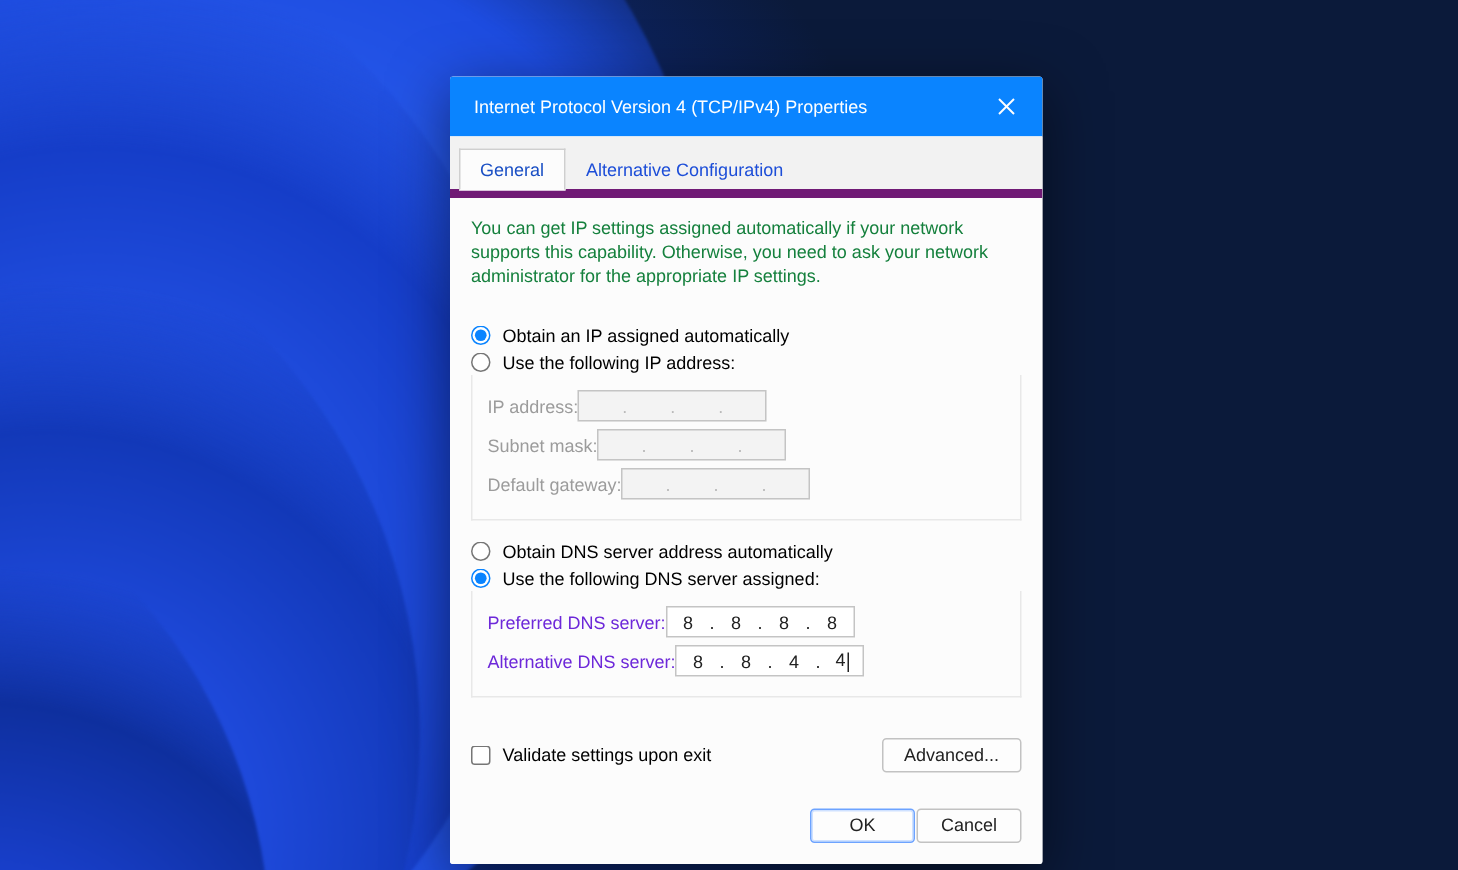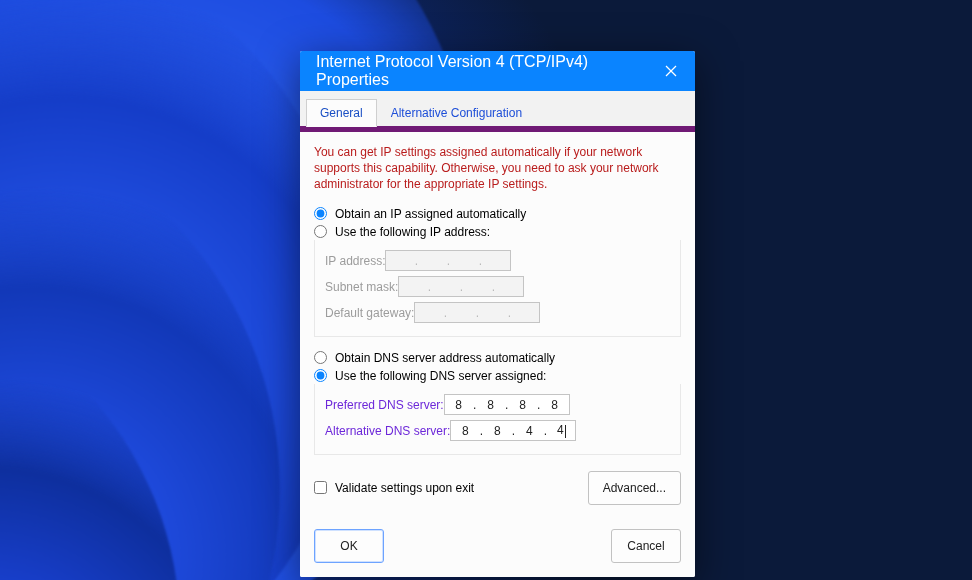--- a/index.html
+++ b/index.html
@@ -7,47 +7,47 @@
     body { background: #0b1a3a; position: relative; }
     .wallpaper { position:absolute; inset:0; background: radial-gradient(circle at 5% 60%, #1a4fff 0%, #103ccc 10%, #0b1a3a 60%); overflow:hidden; }
     .swoosh { position:absolute; border-radius:50%; filter: blur(1px); }
     .s1 { width:900px; height:900px; left:-420px; top:-220px; background: radial-gradient(circle at 60% 60%, #3a72ff 0%, #1d4ce0 45%, transparent 60%); transform: rotate(-10deg); }
     .s2 { width:820px; height:820px; left:-460px; top:-80px; background: radial-gradient(circle at 65% 55%, #2f64ff 0%, #153dc8 42%, transparent 58%); transform: rotate(10deg); }
     .s3 { width:780px; height:780px; left:-500px; top:100px; background: radial-gradient(circle at 70% 50%, #2a5bff 0%, #1238b8 40%, transparent 55%); transform: rotate(25deg); }
     .s4 { width:700px; height:700px; left:-520px; top:280px; background: radial-gradient(circle at 75% 45%, #2451ff 0%, #0e2f9e 38%, transparent 52%); transform: rotate(40deg); }
     .shadowbar { position:absolute; left:307px; top:513px; width:362px; height:14px; background:#d8d8d8; border-radius:0 0 4px 4px; }
     .dialog { position:absolute; left:300px; top:51px; width:395px; background:#fff; box-shadow: 0 10px 40px rgba(0,0,0,.5); border-radius:2px; overflow:hidden; }
     .titlebar { height:40px; background:#0a84ff; color:#fff; display:flex; align-items:center; justify-content:space-between; padding:0 14px 0 16px; }
-    .titlebar .title { font-size:16px; font-weight:400; }
+    .titlebar .title { font-size:12px; font-weight:400; }
     .close-x { width:20px; height:20px; display:flex; align-items:center; justify-content:center; cursor:default; }
     .close-x svg { stroke:#fff; stroke-width:1.3; }
     .body { background:#fcfcfc; padding:0; }
     .tabs { display:flex; border-bottom:6px solid #701a75; background:#f2f2f2; padding:7px 6px 0 6px; gap:0; }
     .tab { padding:6px 13px 6px 13px; font-size:12px; color:#1d4ed8; border:1px solid transparent; border-bottom:none; cursor:default; position:relative; top:1px; background:transparent; }
     .tab.active { background:#fcfcfc; border:1px solid #cfcfcf; border-bottom:1px solid #fcfcfc; color:#1a4fc4; }
     .content { padding:12px 14px 14px 14px; }
-    .desc { color:#b91c1c; line-height:1.35; margin-bottom:14px; max-width:355px; }
+    .desc { color:#15803d; line-height:1.35; margin-bottom:24px; max-width:355px; }
     .radio-row { display:flex; align-items:center; gap:6px; margin:4px 0 3px 0; }
     .radio-row input[type=radio] { width:13px; height:13px; accent-color:#0a84ff; margin:0 2px 0 0; }
     .fieldset { border:1px solid #e8e8e8; border-top:none; padding:8px 10px 10px 10px; margin-top:-2px; }
     .fieldset-wrap { margin-bottom:14px; }
     .fieldset .row { display:flex; align-items:center; justify-content:flex-start; height:26px; }
     .fieldset .row .lbl { color:#6d28d9; }
     .fieldset .row.disabled .lbl { color:#9c9c9c; }
     .ipbox { width:126px; height:21px; border:1px solid #c4c4c4; background:#fff; display:flex; align-items:center; justify-content:center; gap:0; font-family: inherit; font-size:12px; color:#222; }
     .ipbox.disabled { background:#f3f3f3; color:#b9b9b9; }
     .ipbox .oct { width:24px; text-align:center; }
     .ipbox .dot { width:8px; text-align:center; }
     .ipbox .caret { display:inline-block; width:1px; height:13px; background:#222; vertical-align:middle; margin-left:1px; animation: none; }
     .check-row { display:flex; align-items:center; gap:6px; margin-top:16px; }
     .check-row input[type=checkbox] { width:13px; height:13px; margin:0 2px 0 0; }
-    .row-adv { display:flex; align-items:center; justify-content:space-between; margin-top:16px; }
-    .btn { height:34px; min-width:70px; padding:0 14px; background:#fdfdfd; border:1px solid #c2c2c2; border-radius:3px; font-size:12px; color:#222; cursor:default; display:inline-flex; align-items:center; justify-content:center; }
+    .row-adv { display:flex; align-items:center; justify-content:space-between; margin-top:27px; }
+    .btn { height:23px; min-width:70px; padding:0 14px; background:#fdfdfd; border:1px solid #c2c2c2; border-radius:3px; font-size:12px; color:#222; cursor:default; display:inline-flex; align-items:center; justify-content:center; }
     .btn.default { border-color:#6da3ff; box-shadow: inset 0 0 0 1px #cfe1ff; }
-    .footer { display:flex; justify-content:space-between; gap:1px; padding:10px 14px 14px 14px; }
+    .footer { display:flex; justify-content:flex-end; gap:1px; padding:10px 14px 14px 14px; }
   </style>
 </head>
 <body>
 
 <div class="wallpaper">
   <div class="swoosh s1"></div>
   <div class="swoosh s2"></div>
   <div class="swoosh s3"></div>
   <div class="swoosh s4"></div>
 </div>

